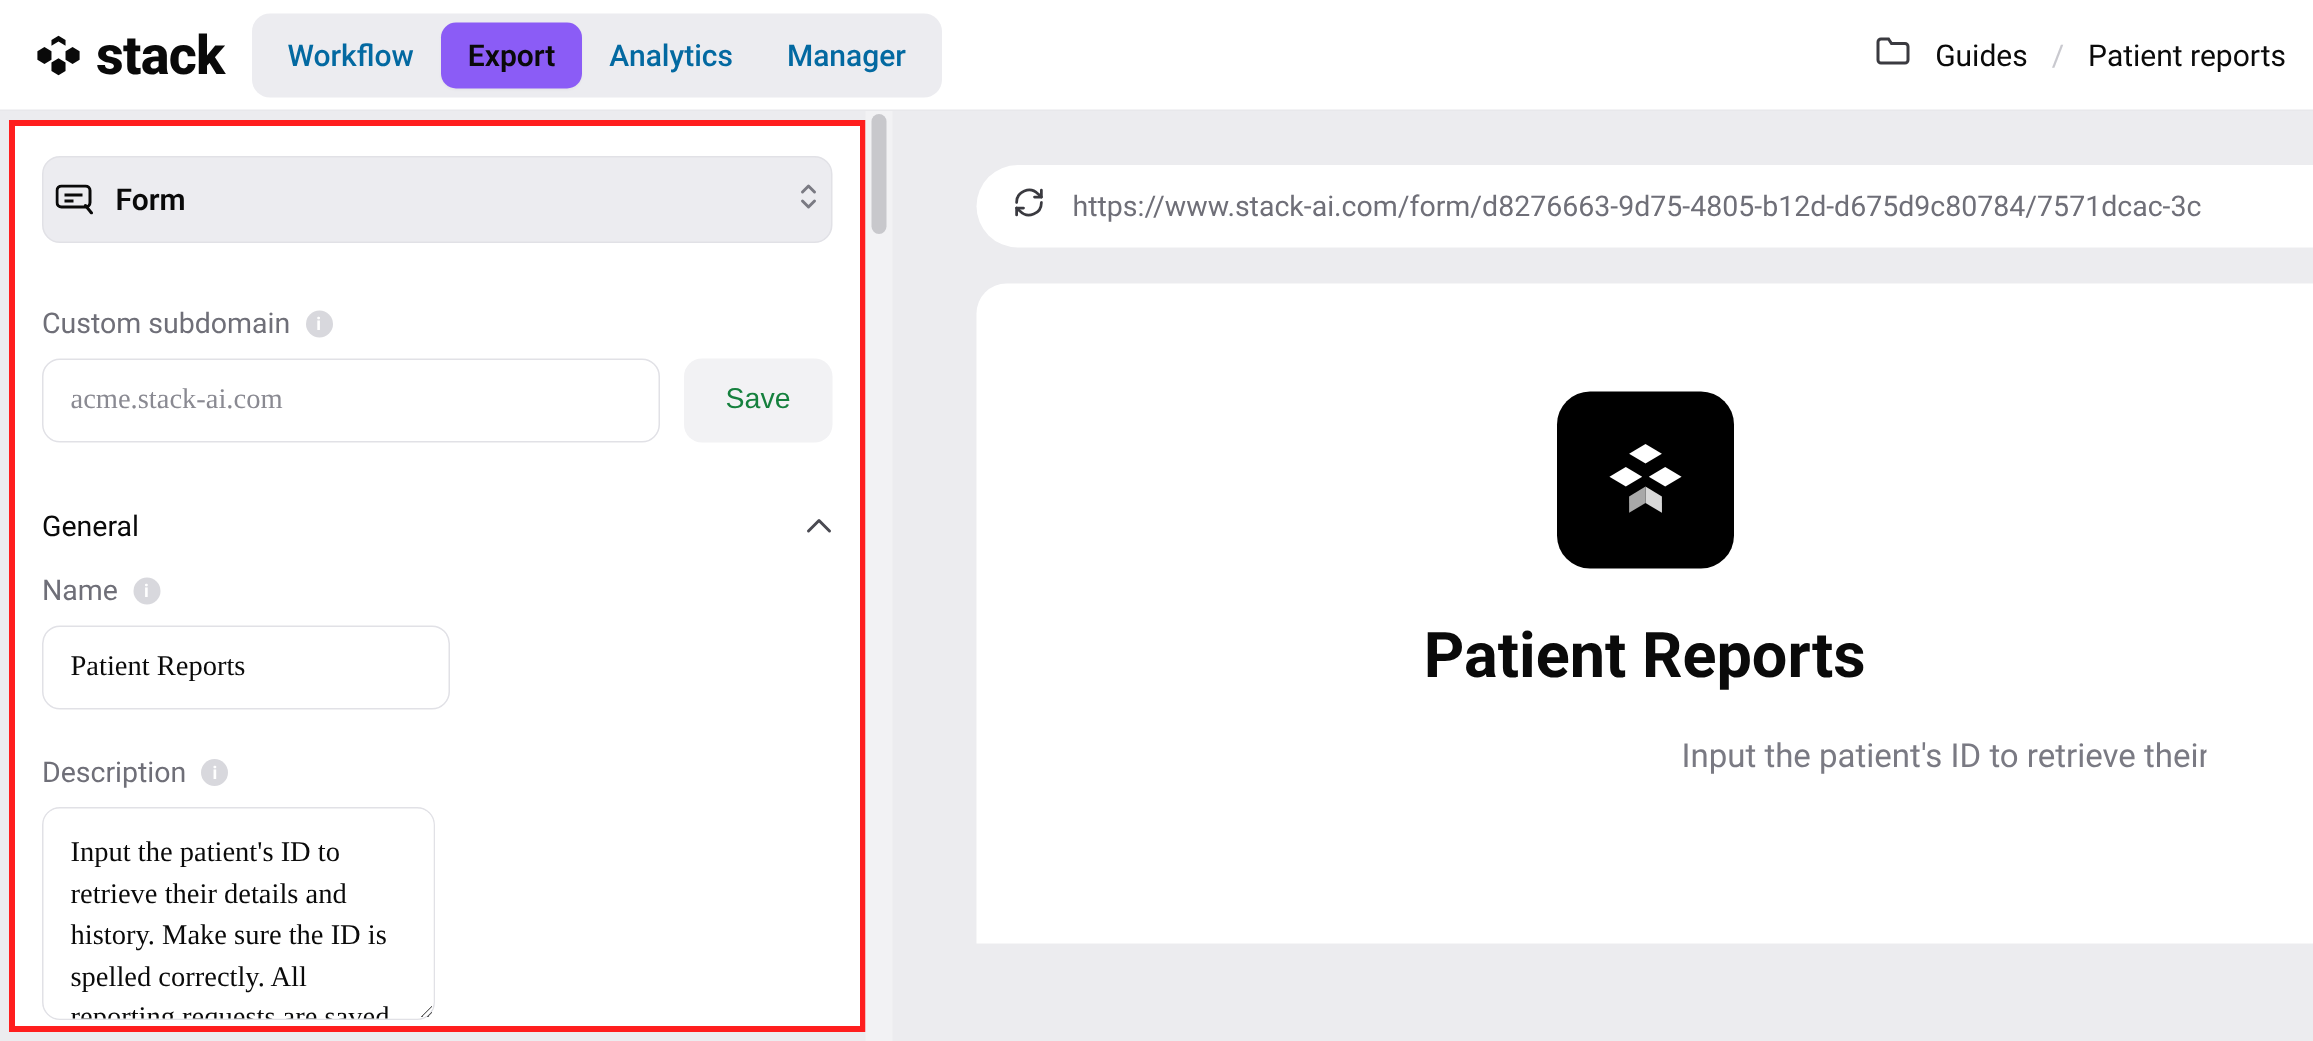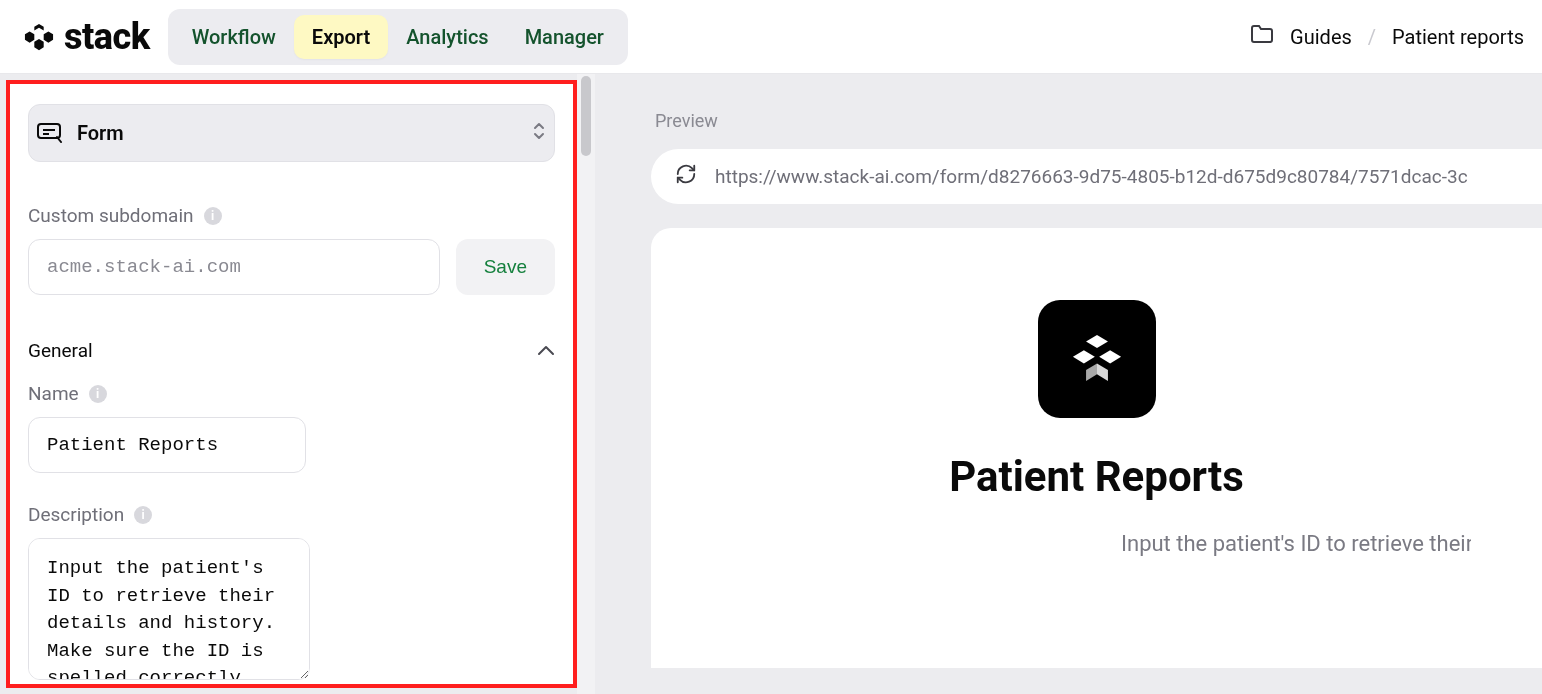--- a/index.html
+++ b/index.html
@@ -40,26 +40,26 @@
     gap: 0;
     margin-left: 18px;
     background: #ececf0;
     border-radius: 12px;
     padding: 6px;
   }
   .tab {
     font-size: 20px;
     padding: 10px 18px;
     border-radius: 10px;
-    color: #14532d;
+    color: #0369a1;
     cursor: pointer;
     font-weight: 500;
   }
   .tab.active {
-    background: #fef9c3;
+    background: #8b5cf6;
     color: #0a0a0a;
     font-weight: 600;
     box-shadow: 0 1px 2px rgba(0,0,0,0.04);
   }
 
   .top-right {
     margin-left: auto;
     display: flex;
     align-items: center;
     gap: 20px;
@@ -156,21 +156,21 @@
     display: flex;
     gap: 16px;
   }
   .text-input, .text-area {
     flex: 1;
     border: 1px solid #e1e1e6;
     border-radius: 12px;
     padding: 16px 18px;
     font-size: 19px;
     color: #0a0a0a;
-    font-family: Liberation Mono, monospace;
+    font-family: Liberation Serif, serif;
     outline: none;
     background: #fff;
   }
   .text-input.dim { color: #8a8a92; }
   .save-btn {
     padding: 14px 28px;
     background: #f2f2f4;
     border-radius: 12px;
     border: none;
     font-size: 19px;
@@ -353,21 +353,20 @@
         </div>
       </div>
 
     </div>
     <div class="scrollbar-track">
       <div class="scrollbar-thumb"></div>
     </div>
   </div>
 
   <div class="preview-pane">
-    <div class="preview-label">Preview</div>
 
     <div class="url-bar">
       <span>
         <svg class="reload-icon" viewBox="0 0 24 24" fill="none" stroke="currentColor" stroke-width="2" stroke-linecap="round" stroke-linejoin="round">
           <path d="M3 12a9 9 0 0 1 15.5-6.3L21 8"></path>
             <polyline points="21 3 21 8 16 8"></polyline>
           <path d="M21 12a9 9 0 0 1-15.5 6.3L3 16"></path>
             <polyline points="3 21 3 16 8 16"></polyline>
         </svg>
       </span>

